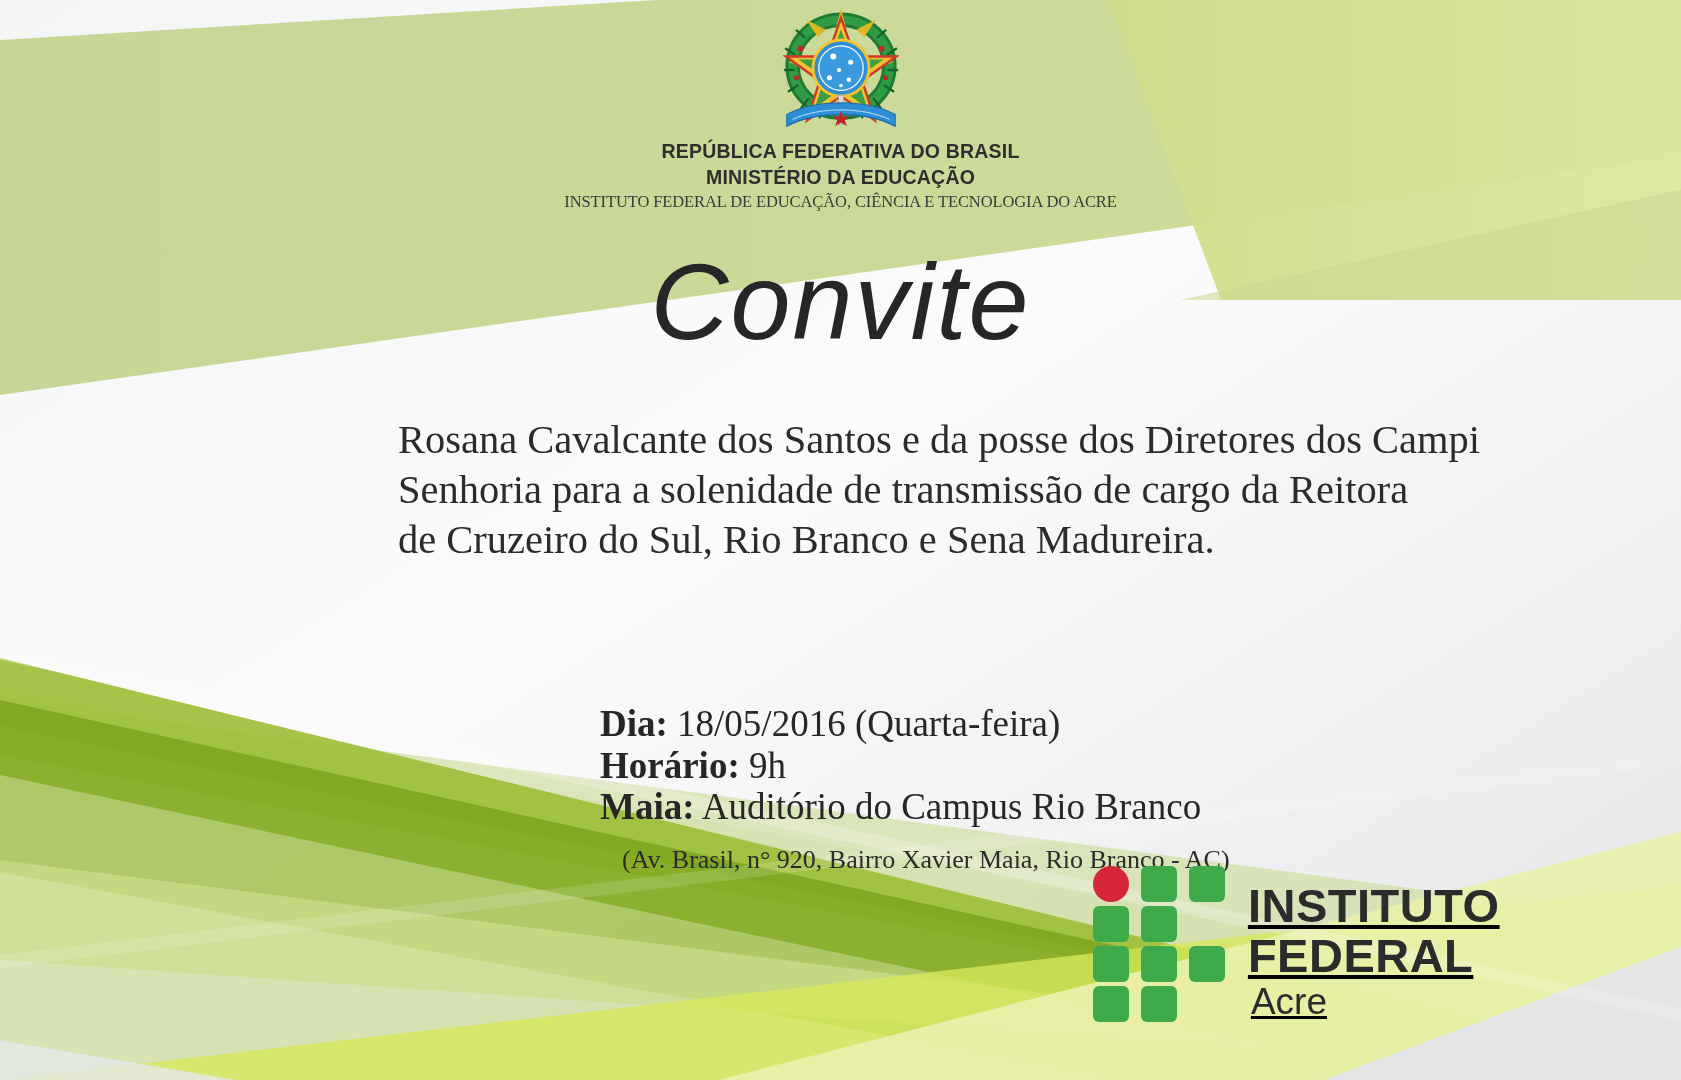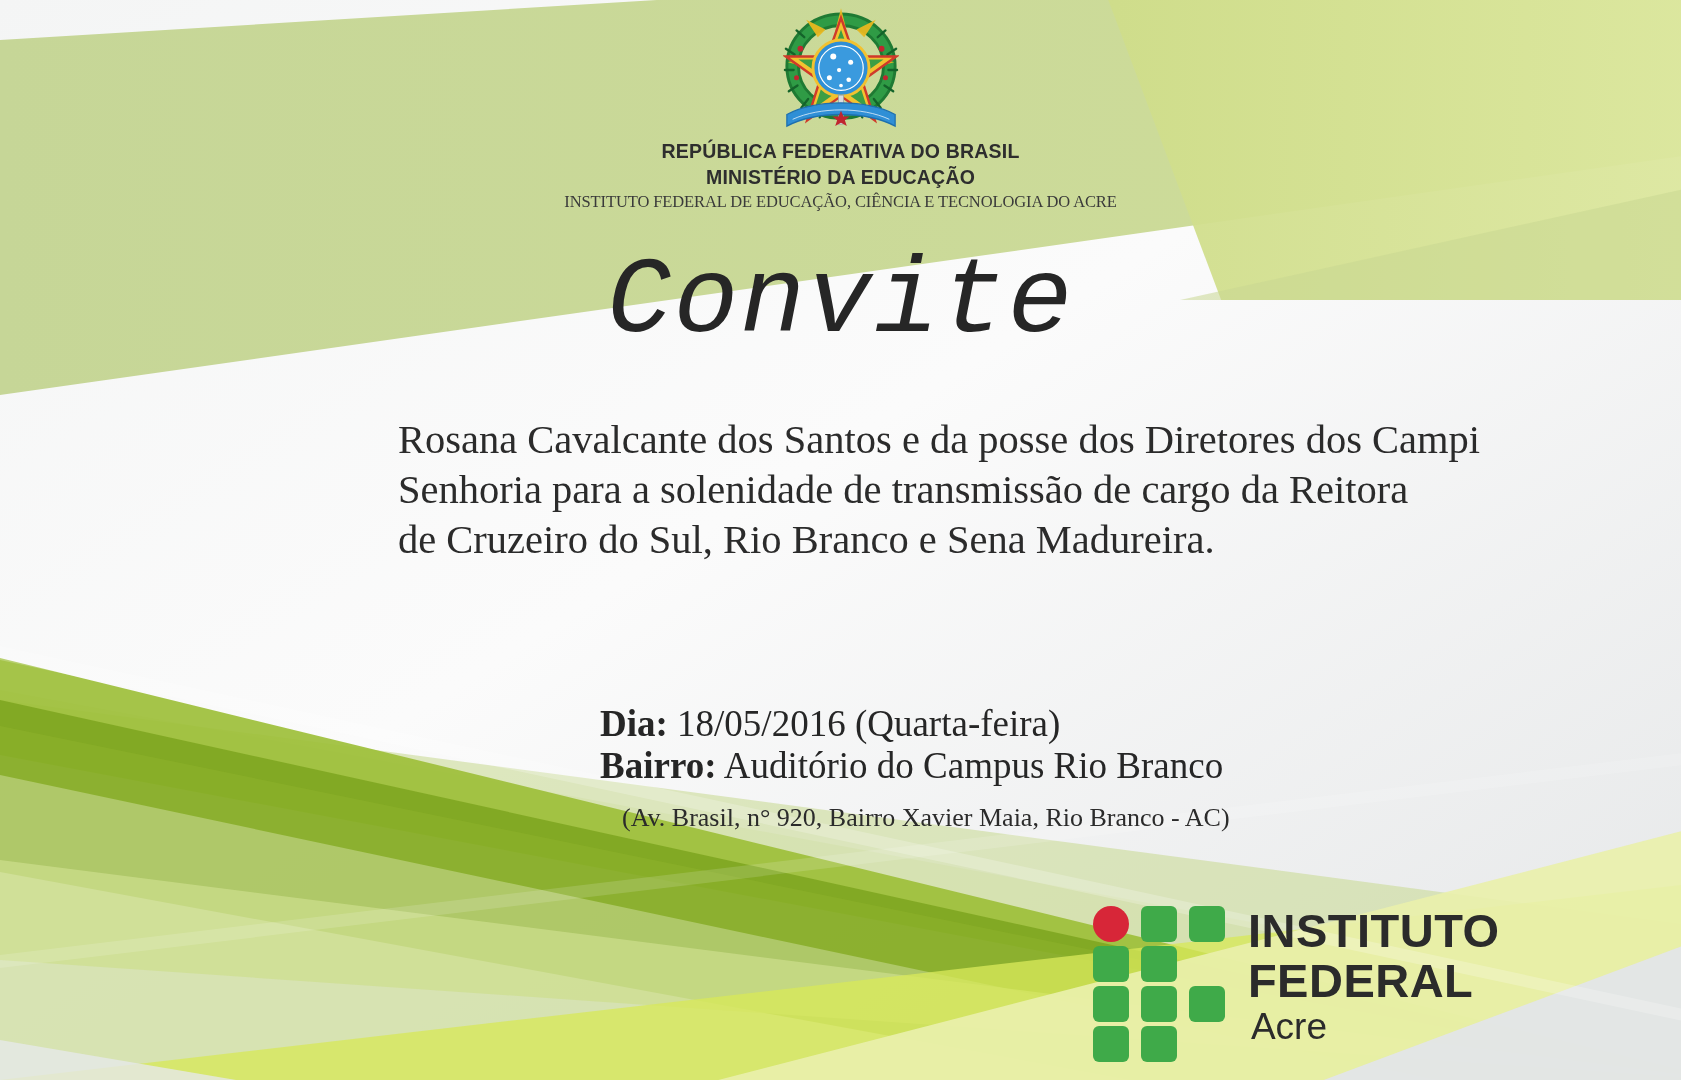--- a/index.html
+++ b/index.html
@@ -64,21 +64,21 @@
     width: 1681px;
     height: 1080px;
     z-index: 6;
   }
   .convite-title {
     position: absolute;
     top: 248px;
     left: 0;
     width: 1681px;
     text-align: center;
-    font-family: Liberation Mono, monospace;
+    font-family: Liberation Sans, sans-serif;
     font-style: italic;
     font-weight: normal;
     font-size: 108px;
     line-height: 1;
     color: #262626;
     letter-spacing: 2px;
   }
   .body-text {
     position: absolute;
     top: 415px;
@@ -110,24 +110,25 @@
     margin-top: 16px;
     padding-left: 22px;
     font-size: 26px;
     line-height: 31px;
     color: #2b2b2b;
   }
   
   .ifac-logo {
     position: absolute;
     left: 1093px;
-    top: 906px;
+    top: 866px;
     z-index: 7;
     display: flex;
-    align-items: flex-start;
+    align-items: flex-end;
+    text-decoration: underline;
   }
   .logo-grid {
     position: relative;
     width: 146px;
     height: 156px;
   }
   .logo-grid .cell {
     position: absolute;
     width: 36px;
     height: 36px;
@@ -284,21 +285,25 @@
       <div style="display:flex;justify-content:space-between;">Senhoria para a solenidade de transmissão de cargo da Reitora</div>
       <div class="last-line">de Cruzeiro do Sul, Rio Branco e Sena Madureira.</div>
     </div>
 
     <div class="details">
       <div>
         <span class="lbl">Dia:</span>
         <span>18/05/2016 (Quarta-feira)</span>
       </div>
       <div>
-        <span class="lbl">Bairro:</span>
+        <span class="lbl">Horário:</span>
+        <span>9h</span>
+      </div>
+      <div>
+        <span class="lbl">Maia:</span>
         <span>Auditório do Campus Rio Branco</span>
       </div>
       <div class="address">(Av. Brasil, n° 920, Bairro Xavier Maia, Rio Branco - AC)</div>
     </div>
 
     <div class="ifac-logo">
       <div class="logo-grid">
 
         <span class="cell dot" style="left:0px;   top:0px;"></span>
         <span class="cell" style="left:48px;  top:0px;"></span>

